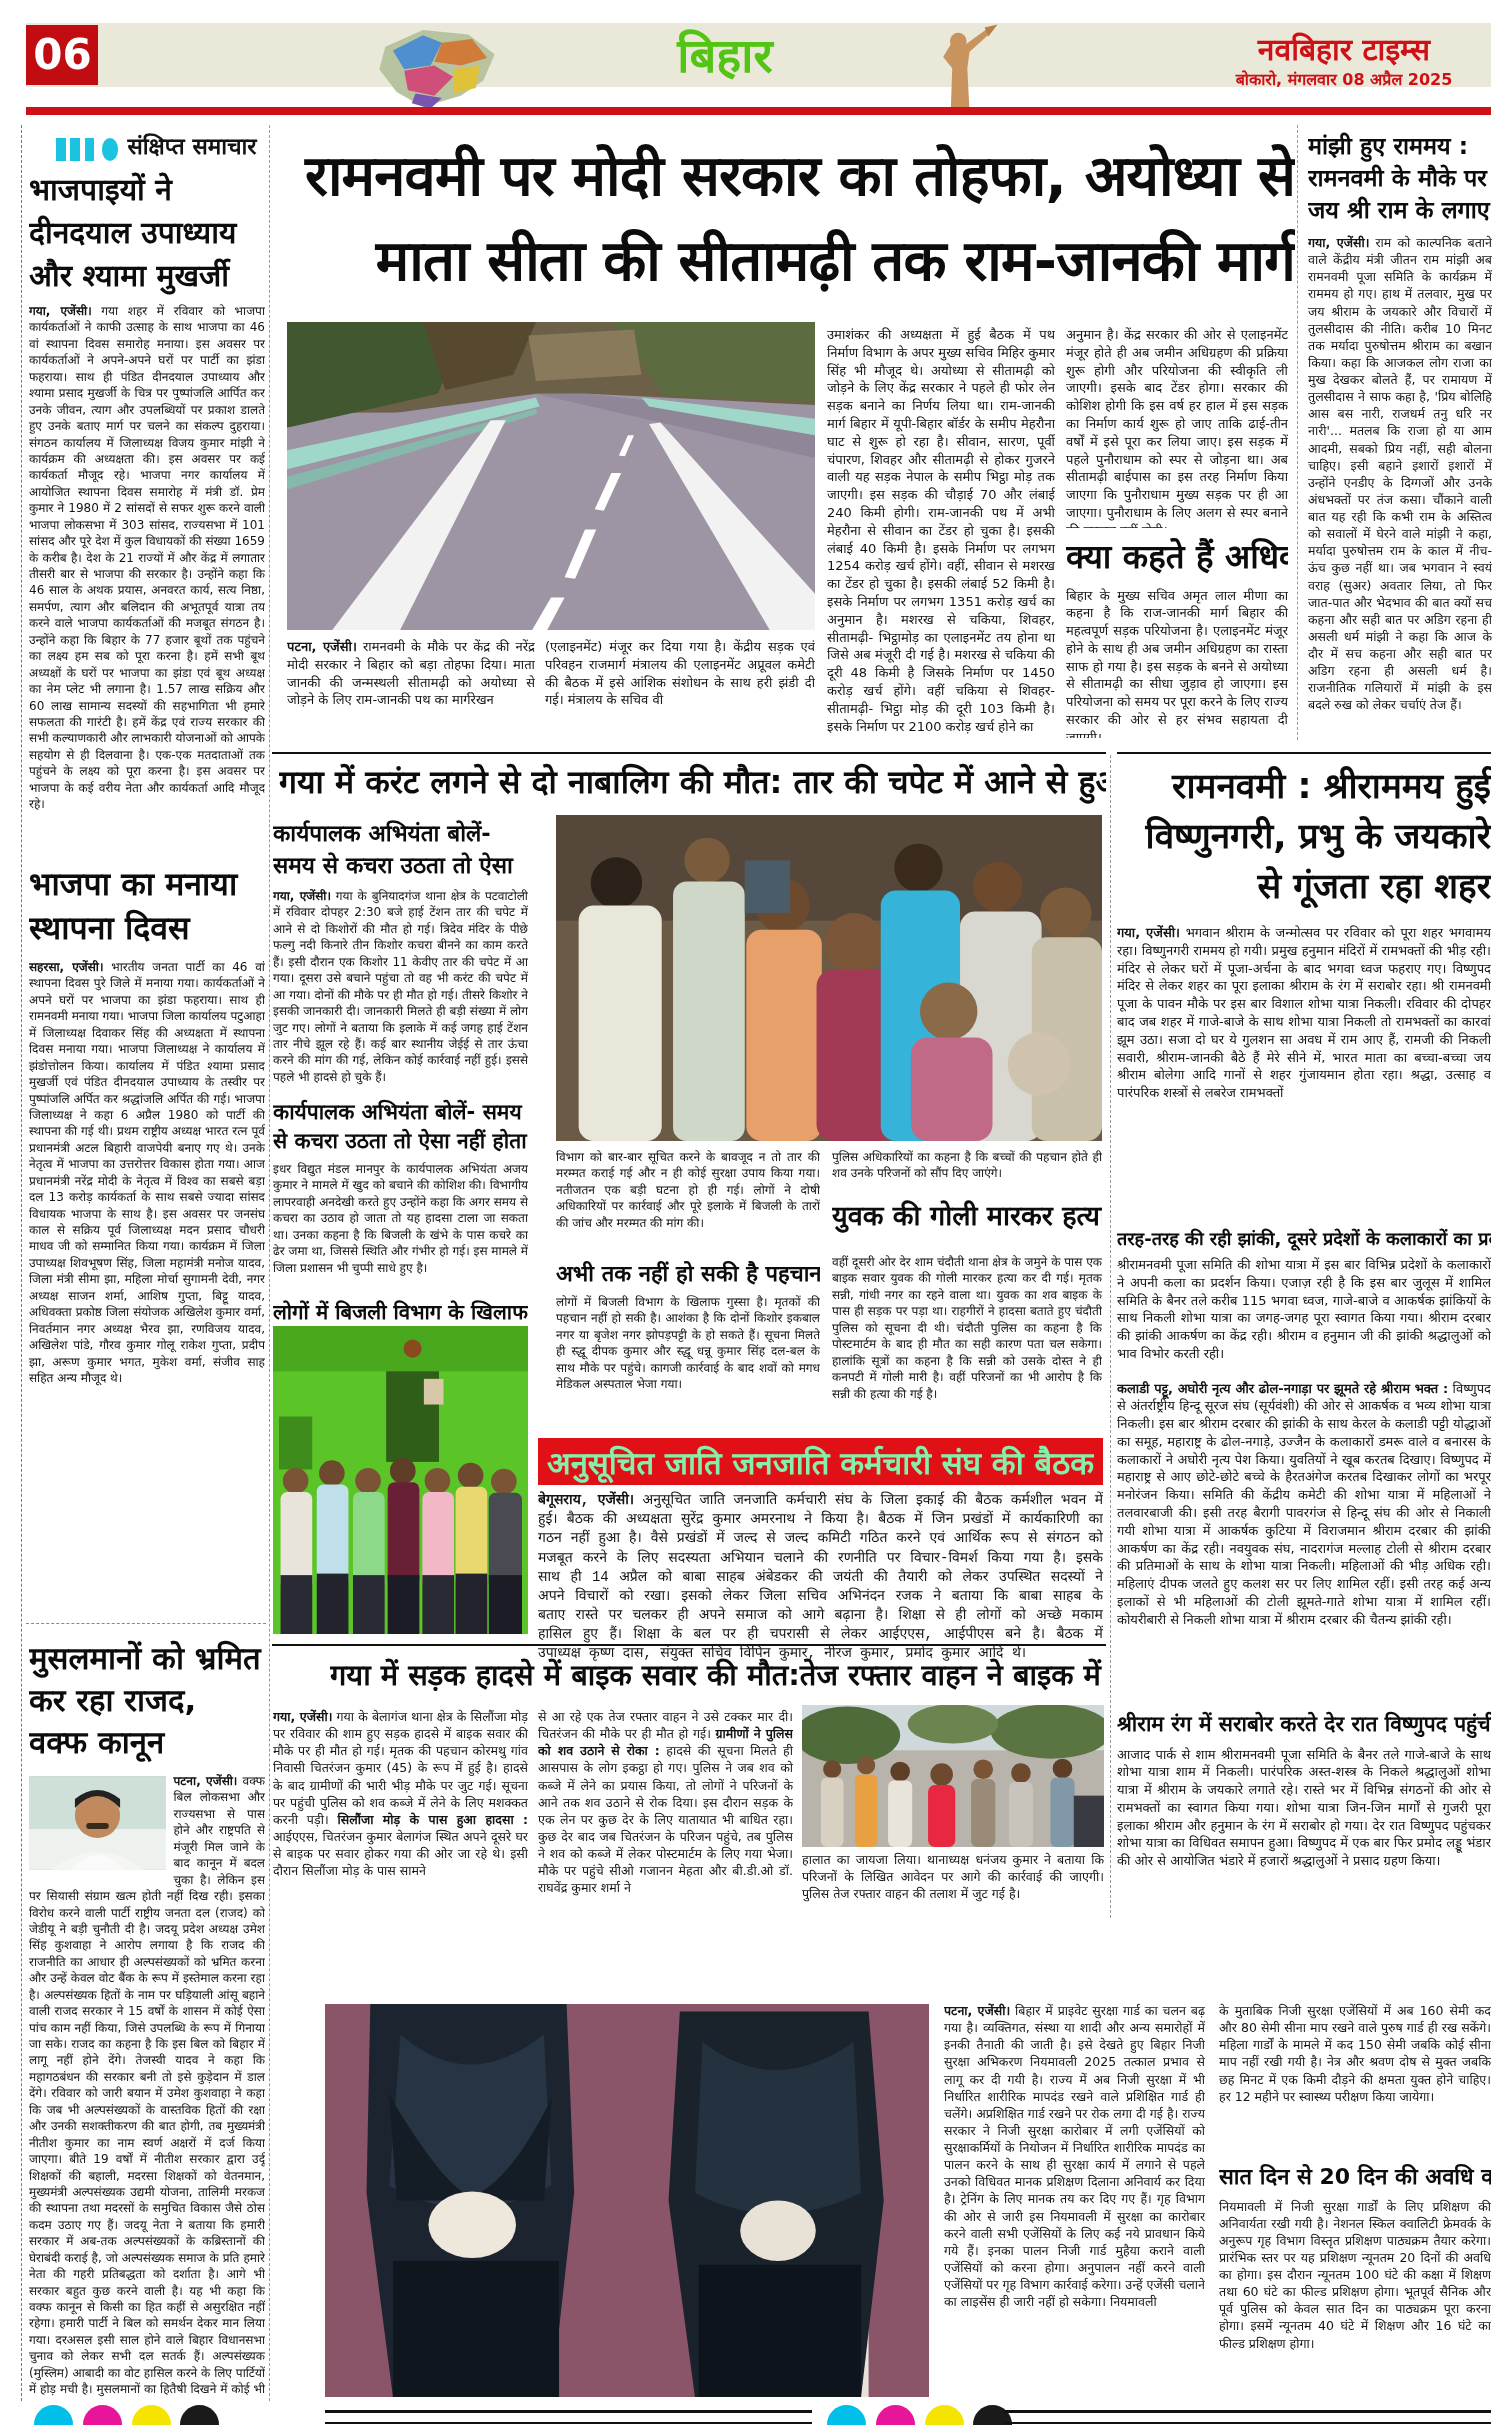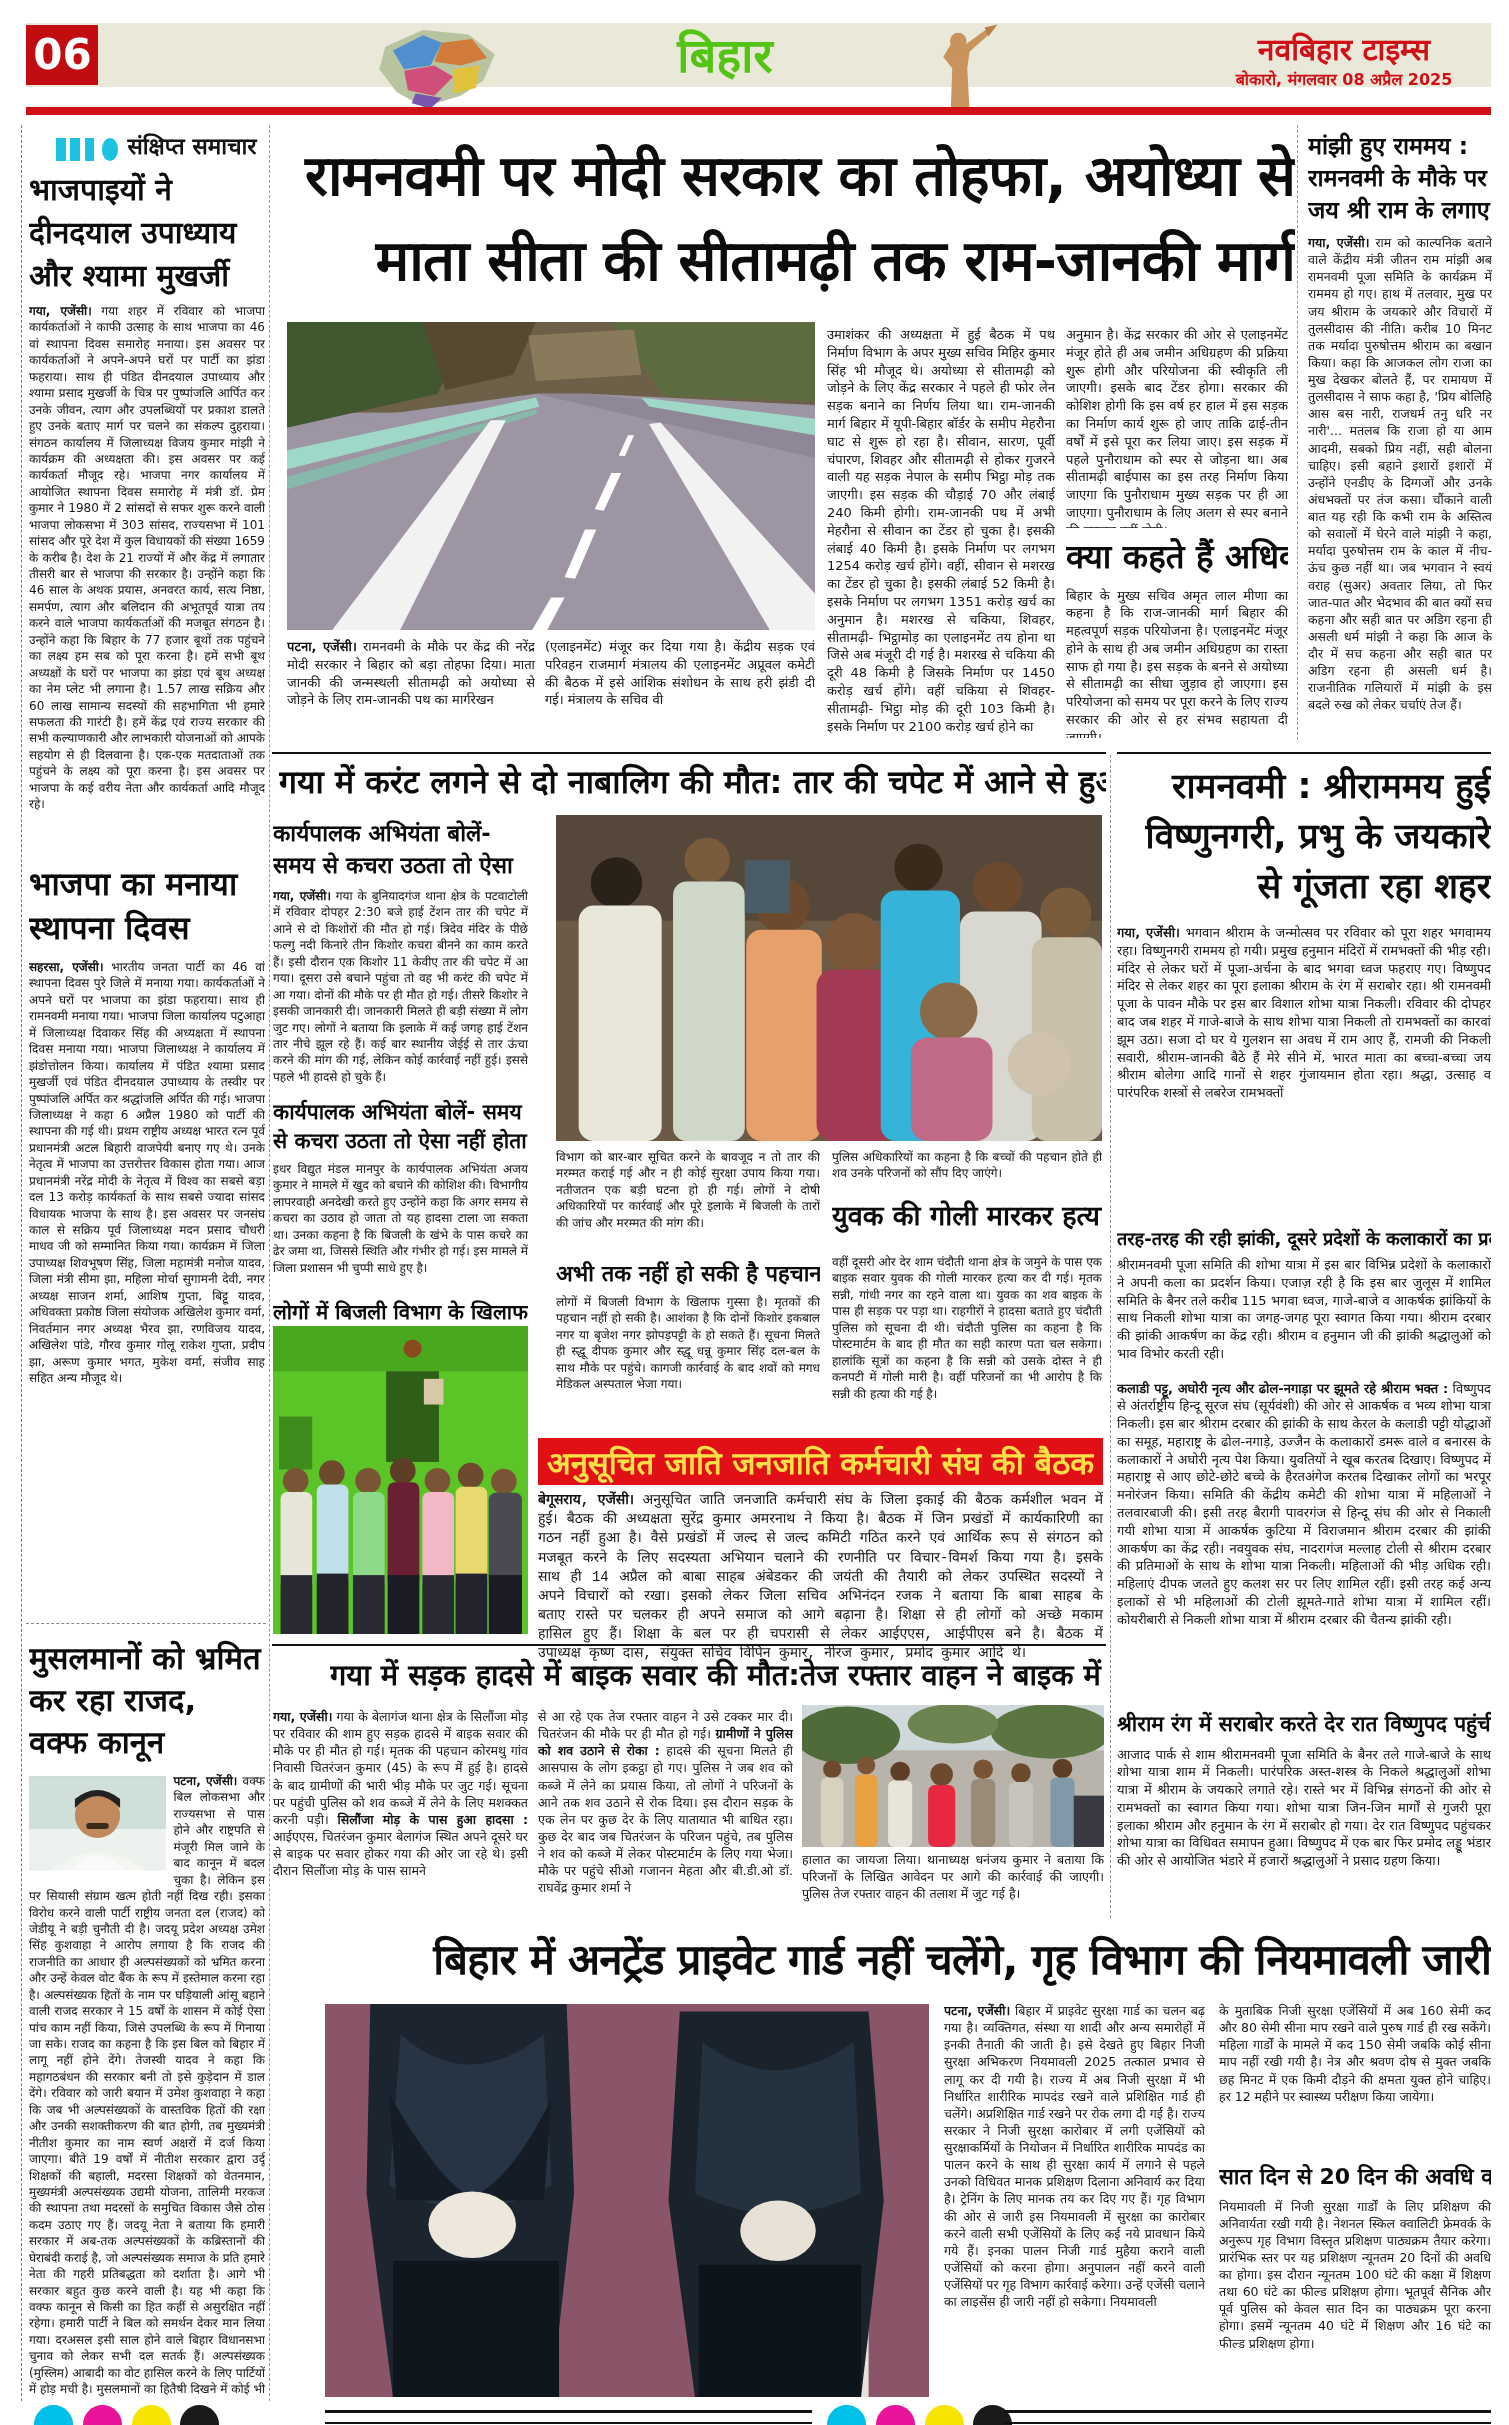--- a/index.html
+++ b/index.html
@@ -277,21 +277,21 @@
         <circle cx="262" cy="198" r="17" fill="#6d4a2e"></circle>
           <rect x="242" y="213" width="42" height="132" rx="9" fill="#e8d870"></rect>
           <rect x="242" y="328" width="42" height="80" fill="#23232d"></rect>
         <circle cx="306" cy="206" r="17" fill="#7a5434"></circle>
           <rect x="286" y="221" width="44" height="127" rx="9" fill="#4a4a52"></rect>
           <rect x="286" y="330" width="44" height="78" fill="#1c1c26"></rect>
       </g>
     </svg>
   </div>
 
-  <div class="abs" style="left:538px;top:1438px;width:565px;height:47px;background:#e01016;color:#fde047;
+  <div class="abs" style="left:538px;top:1438px;width:565px;height:47px;background:#e01016;color:#86efac;
               display:flex;align-items:center;justify-content:center;">
     <span class="nowrap clip" style="font-weight:900;font-size:31px;">अनुसूचित जाति जनजाति कर्मचारी संघ की बैठक</span>
   </div>
   <div class="abs body-text" style="left:538px;top:1491px;width:565px;height:172px;font-size:14px;font-family:Liberation Mono, monospace;">
     <b class="dl">बेगूसराय, एजेंसी।</b>
     <span>अनुसूचित जाति जनजाति कर्मचारी संघ के जिला इकाई की बैठक कर्मशील भवन में हुई। बैठक की अध्यक्षता सुरेंद्र कुमार अमरनाथ ने किया है। बैठक में जिन प्रखंडों में कार्यकारिणी का गठन नहीं हुआ है। वैसे प्रखंडों में जल्द से जल्द कमिटी गठित करने एवं आर्थिक रूप से संगठन को मजबूत करने के लिए सदस्यता अभियान चलाने की रणनीति पर विचार-विमर्श किया गया है। इसके साथ ही 14 अप्रैल को बाबा साहब अंबेडकर की जयंती की तैयारी को लेकर उपस्थित सदस्यों ने अपने विचारों को रखा। इसको लेकर जिला सचिव अभिनंदन रजक ने बताया कि बाबा साहब के बताए रास्ते पर चलकर ही अपने समाज को आगे बढ़ाना है। शिक्षा से ही लोगों को अच्छे मकाम हासिल हुए हैं। शिक्षा के बल पर ही चपरासी से लेकर आईएएस, आईपीएस बने है। बैठक में उपाध्यक्ष कृष्ण दास, संयुक्त सचिव विपिन कुमार, नीरज कुमार, प्रमोद कुमार आदि थे।</span>
   </div>
 
   <div class="abs rule" style="left:1117px;top:752px;width:374px;height:2.3px;"></div>
   <div class="abs" style="left:1117px;top:761px;width:374px;height:1157px;overflow:hidden;">
@@ -360,23 +360,20 @@
         <circle cx="345" cy="84" r="13" fill="#5e3e26"></circle>
           <rect x="329" y="96" width="32" height="92" rx="8" fill="#8098a8"></rect>
         <rect x="360" y="120" width="40" height="68" fill="#3a3a42"></rect>
       </g>
     </svg>
   </div>
   <div class="abs body-text" style="left:802px;top:1851px;width:302px;height:71px;font-size:12.5px;">
     <span>हालात का जायजा लिया। थानाध्यक्ष धनंजय कुमार ने बताया कि परिजनों के लिखित आवेदन पर आगे की कार्रवाई की जाएगी। पुलिस तेज रफ्तार वाहन की तलाश में जुट गई है।</span>
   </div>
 
-  <div class="abs headline nowrap clip center" style="left:302px;top:1930px;width:1189px;height:62px;font-size:42px;line-height:59px;letter-spacing:-0.8px;">
-    <span>बिहार में अनट्रेंड प्राइवेट गार्ड नहीं चलेंगे, गृह विभाग की नियमावली जारी</span>
-  </div>
   <div class="abs photo" style="left:325px;top:2004px;width:604px;height:393px;">
     <svg viewBox="0 0 800 520" preserveAspectRatio="none">
       <rect width="800" height="520" fill="#8a5568"></rect>
       <rect x="540" y="260" width="180" height="260" fill="#e8e2da"></rect>
       <rect x="560" y="280" width="60" height="100" fill="#f6f2ea"></rect>
       <rect x="636" y="280" width="60" height="100" fill="#f6f2ea"></rect>
       <rect x="540" y="388" width="180" height="14" fill="#6a3a4a"></rect>
 
       <path d="M60 0 L320 0 L330 250 L300 520 L90 520 L55 250 Z" fill="#1c2430"></path>
       <path d="M100 40 Q190 120 290 40 L300 240 Q190 300 85 240 Z" fill="#263444"></path>

